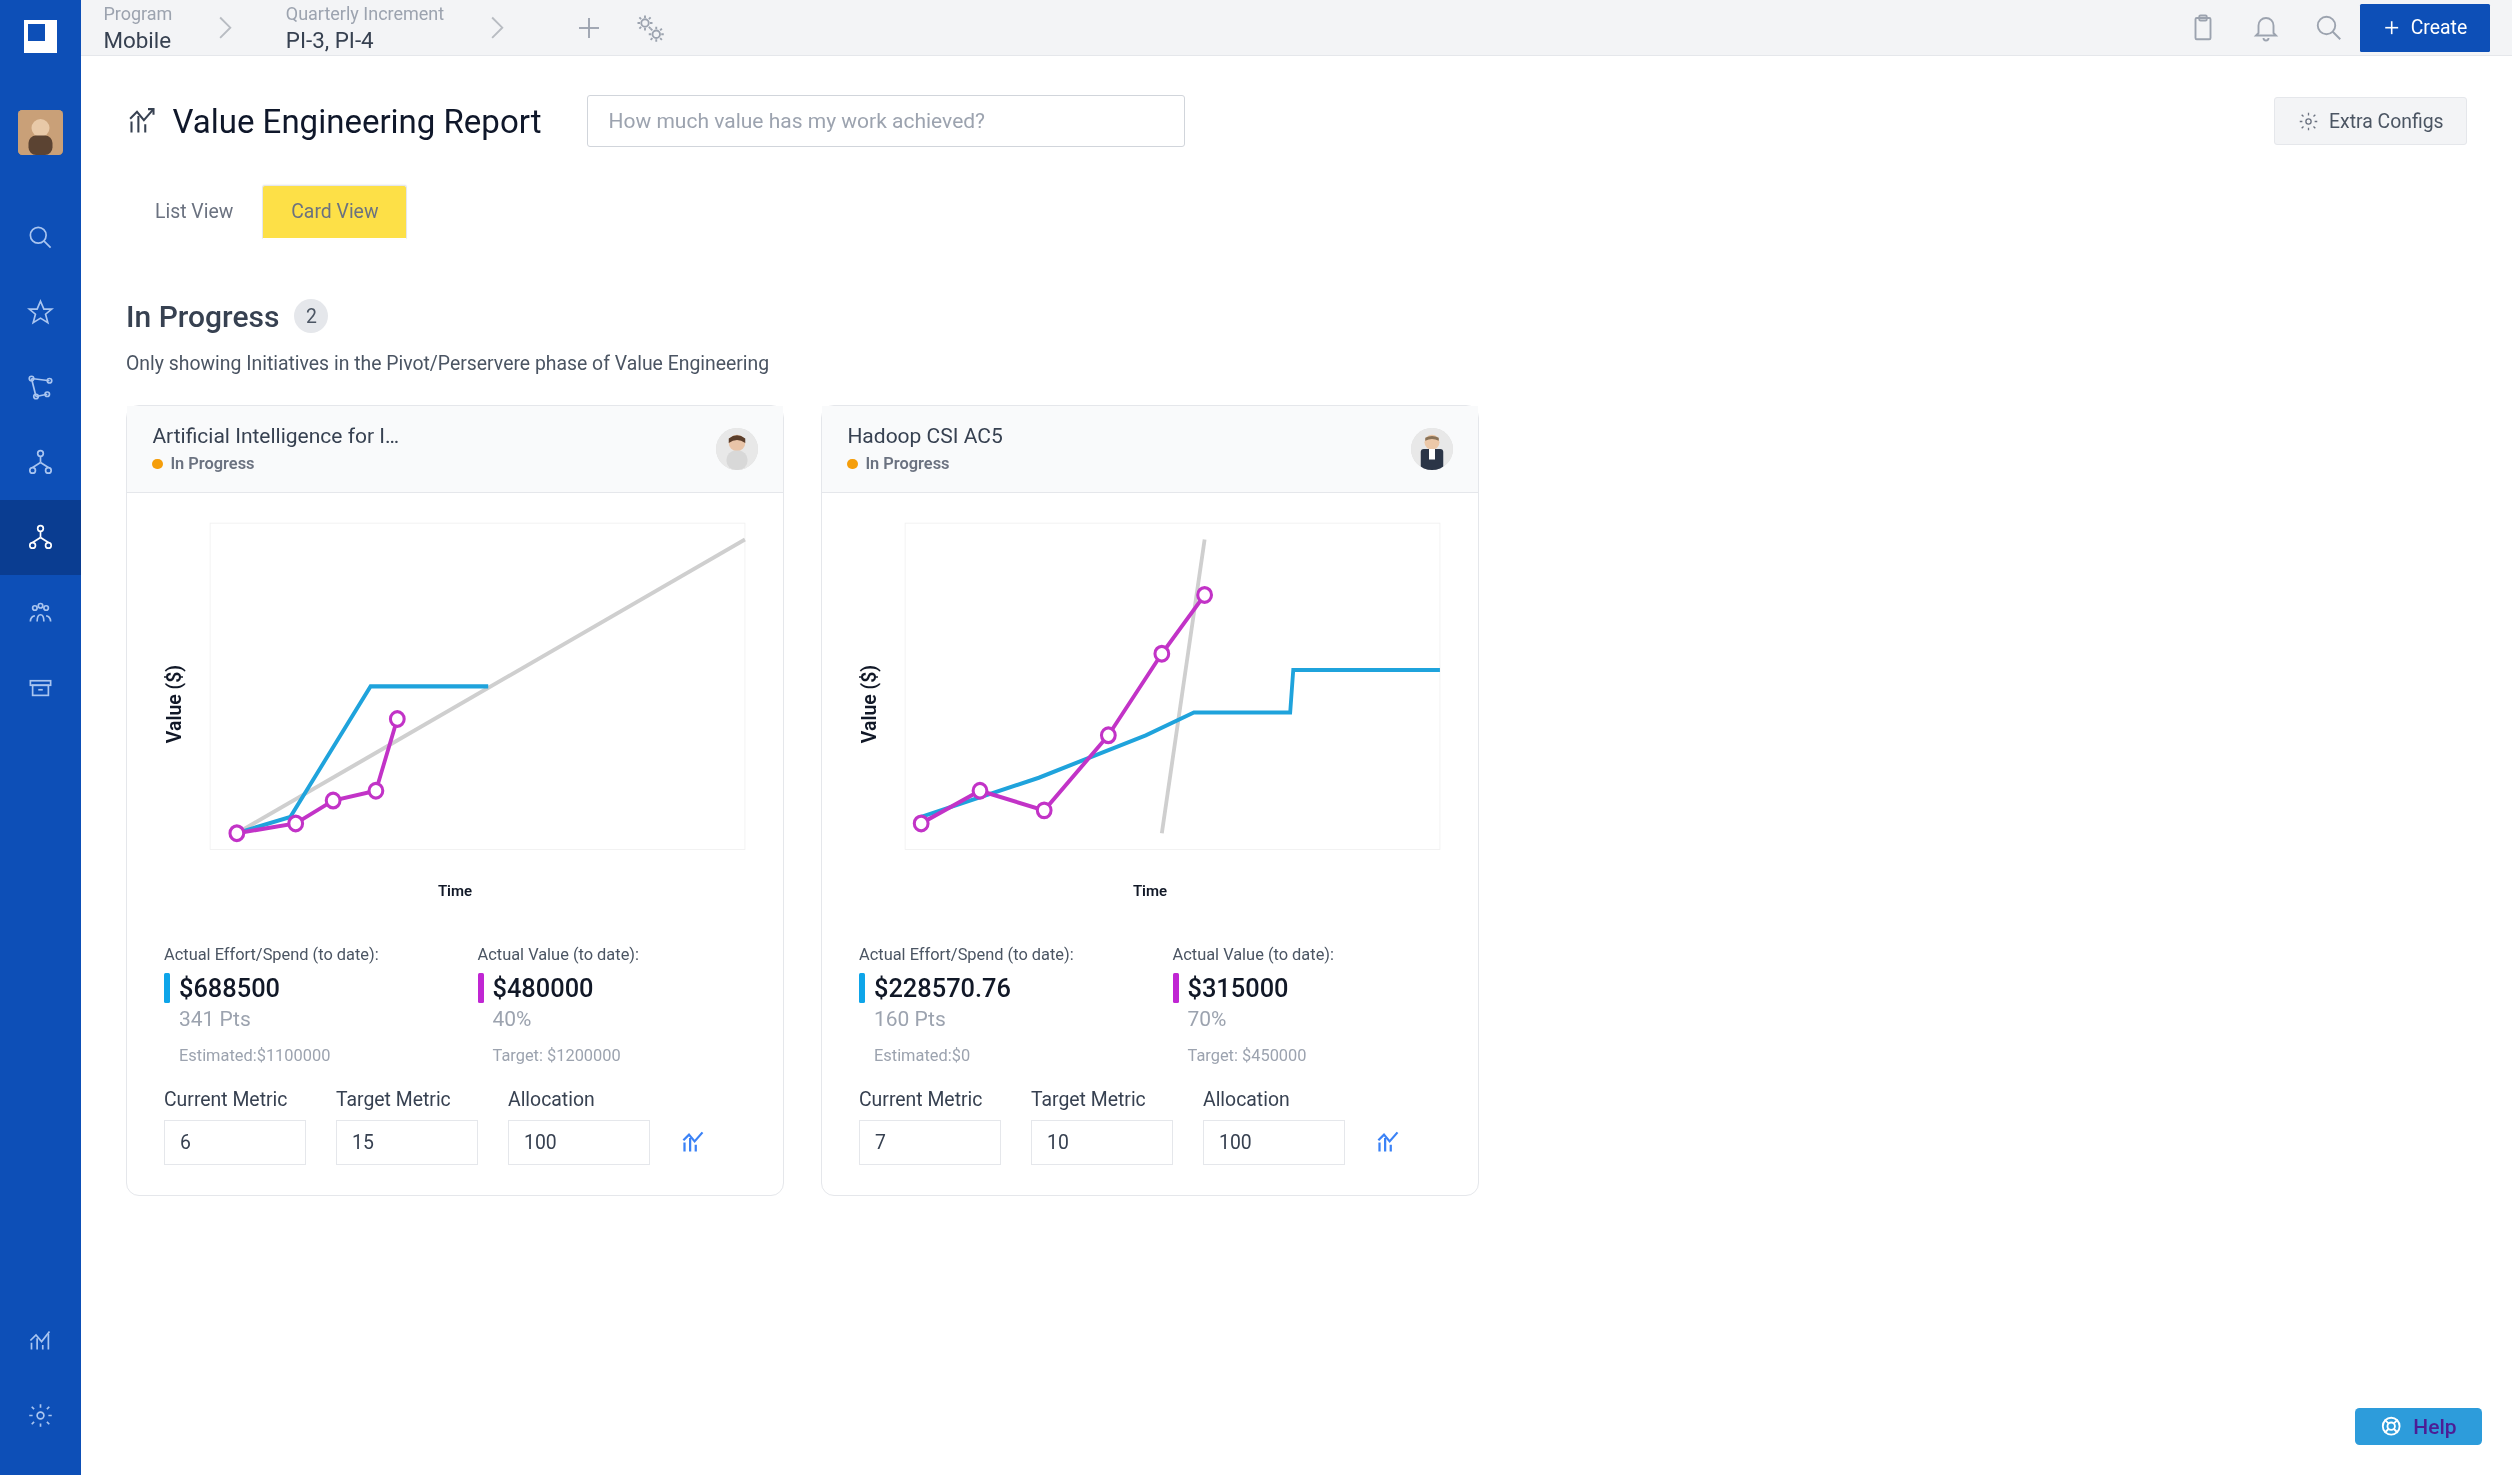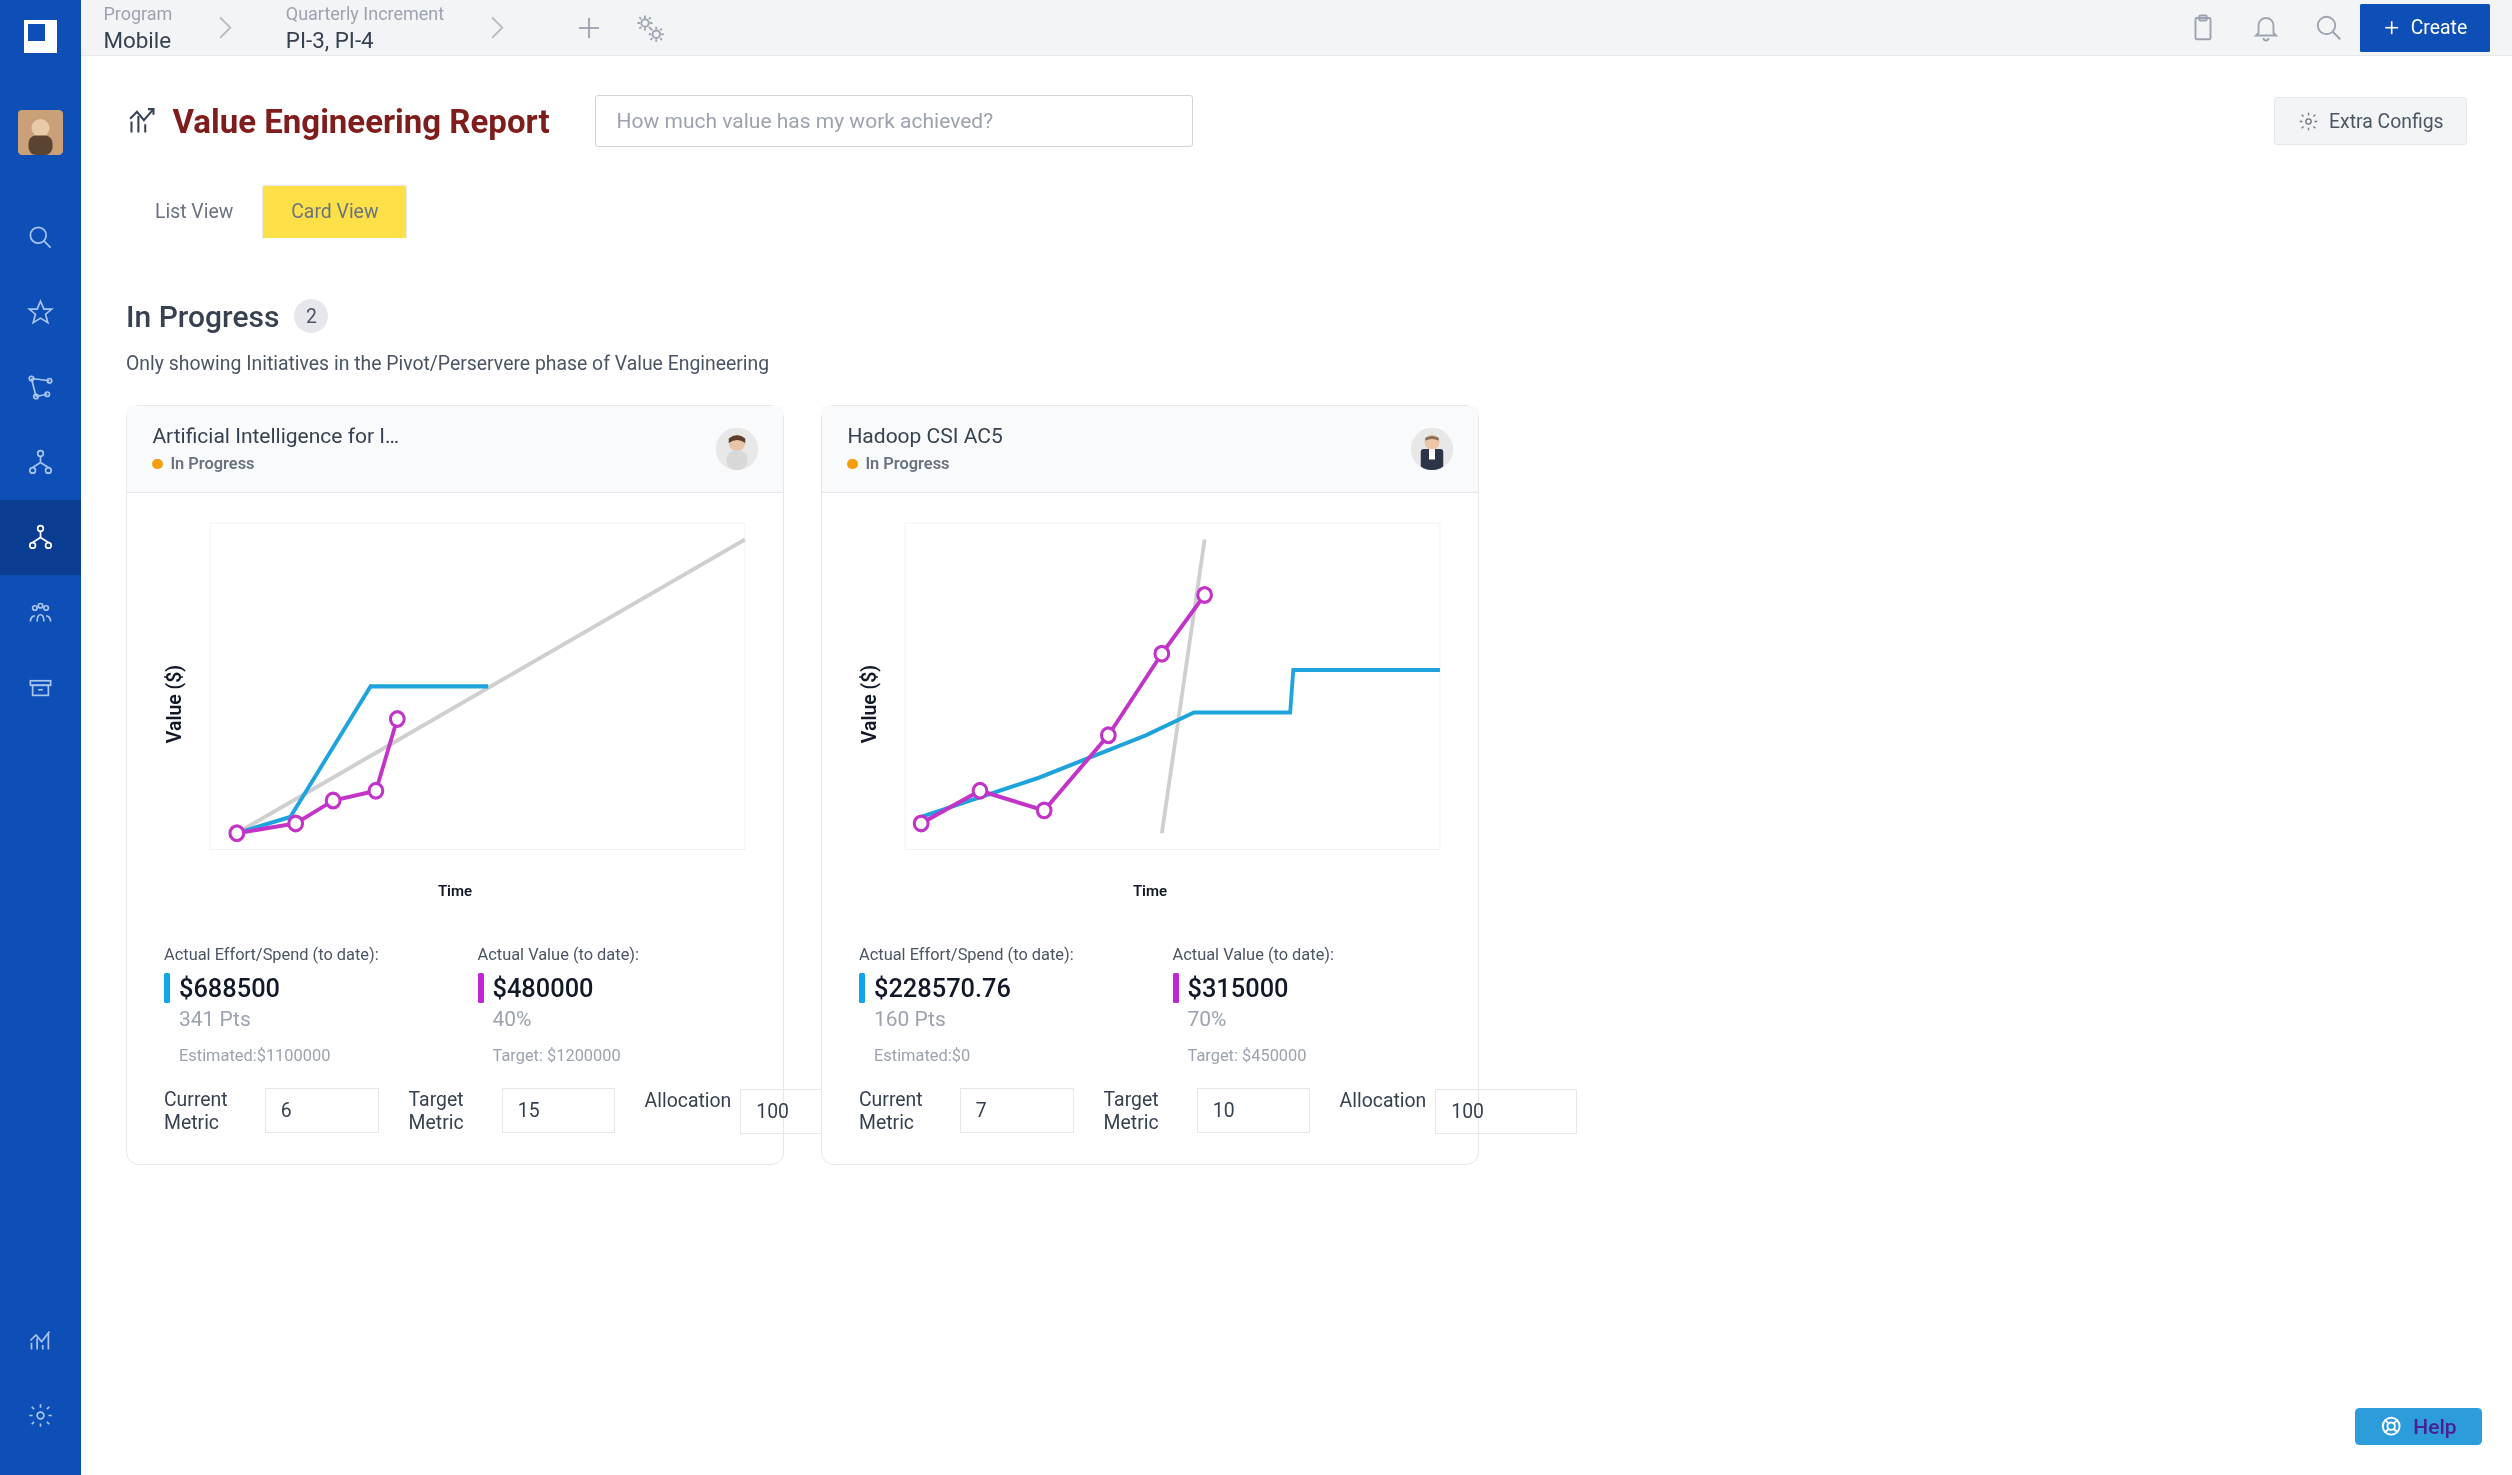--- a/index.html
+++ b/index.html
@@ -34,21 +34,21 @@
 .top-icon svg { width: 30px; height:30px; stroke: currentColor; fill:none; stroke-width:1.5; }
 .top-spacer { flex:1; }
 .create-btn { background:#0D4FB7; color:#fff; border:none; height:48px; padding: 0 22.4px; font-size: 19.4px; display:flex; align-items:center; gap:9px; cursor:pointer; border-radius:1.5px; }
 .create-btn svg { width:19.4px; height:19.4px; stroke:#fff; fill:none; stroke-width:2; }
 
 
 .main { margin-left: 81px; padding-top: 73px; }
 .header-row { display:flex; align-items:center; padding: 22.4px 45px 15px; gap: 45px; }
 .page-title-wrap { display:flex; align-items:center; gap:13.5px; }
 .page-title-wrap svg { width:33px; height:33px; stroke:#374151; fill:none; stroke-width:1.5; }
-.page-title { font-size: 33px; font-weight: 700; color:#7f1d1d; }
+.page-title { font-size: 33px; font-weight: 400; color:#0f172a; }
 .search-box { flex:0 0 598px; height: 52px; border:0.7px solid #d1d5db; border-radius: 3px; padding: 0 21px; font-size: 21px; color:#374151; }
 .search-box::placeholder { color:#9ca3af; }
 .extra-btn { margin-left:auto; background:#f3f4f6; border:0.7px solid #e5e7eb; height:48px; padding:0 22.4px; font-size:19.4px; color:#4b5563; display:flex; align-items:center; gap:10.5px; cursor:pointer; border-radius:3px; }
 .extra-btn svg { width:21px; height:21px; stroke:#6b7280; fill:none; stroke-width:1.5; }
 
 .tabs-row { padding: 22.4px 45px 0; display:flex; gap:0; }
 .tab { height: 54px; padding: 0 28px; font-size: 19.4px; color:#6b7280; display:flex; align-items:center; cursor:pointer; border:0.7px solid transparent; }
 .tab.active { border:0.7px solid #e5e7eb; border-bottom:0.7px solid #fff; border-radius:3px 3px 0 0; box-shadow: 0 -0.7px 1.5px rgba(0,0,0,0.04); background:#fde047; }
 .tab.select { border-left:0.7px solid #e5e7eb; margin-left: 15px; width: 322px; justify-content: flex-start;}
 
@@ -78,21 +78,21 @@
 .metric-label { font-size:16.4px; color:#4b5563; margin-bottom: 9px; }
 .metric-value-row { display:flex; align-items:stretch; gap:9px; }
 .metric-bar { width:6px; border-radius:1.5px; }
 .metric-bar.blue { background:#0ea5e9; }
 .metric-bar.magenta { background:#c026d3; }
 .metric-value { font-size:25.4px; font-weight:500; color:#111827; }
 .metric-sub { font-size:21px; color:#9ca3af; margin-left:15px; margin-top:4.5px; }
 .metric-footer { font-size:16.4px; color:#9ca3af; margin-left:15px; margin-top: 15px; }
 
 .bottom-row { display:flex; padding: 22.4px 37px 30px; gap: 30px; align-items:flex-end; }
-.bottom-col { display:flex; gap:9px; }
+.bottom-col { display:flex; flex-direction:column; gap:9px; }
 .bottom-label { font-size:19.4px; color:#374151; }
 .bottom-box { width: 142px; height: 45px; border:0.7px solid #e5e7eb; display:flex; align-items:center; padding: 0 15px; font-size:19.4px; color:#374151; }
 .mini-chart-icon { width:27px; height:27px; stroke:#3b82f6; fill:none; stroke-width:2; margin-bottom: 9px; }
 
 
 .help-btn { position:fixed; right:30px; bottom:30px; background:#2d9cdb; color:#4c1d95; border:none; height:37px; padding:0 25.4px; font-size:21px; font-weight:500; border-radius:4.5px; display:flex; align-items:center; gap:10.5px; cursor:pointer; }
 .help-btn svg { width:22.4px; height:22.4px; stroke:#fff; fill:none; stroke-width:2; }
 
 
 .face-svg { width:100%; height:100%; }

